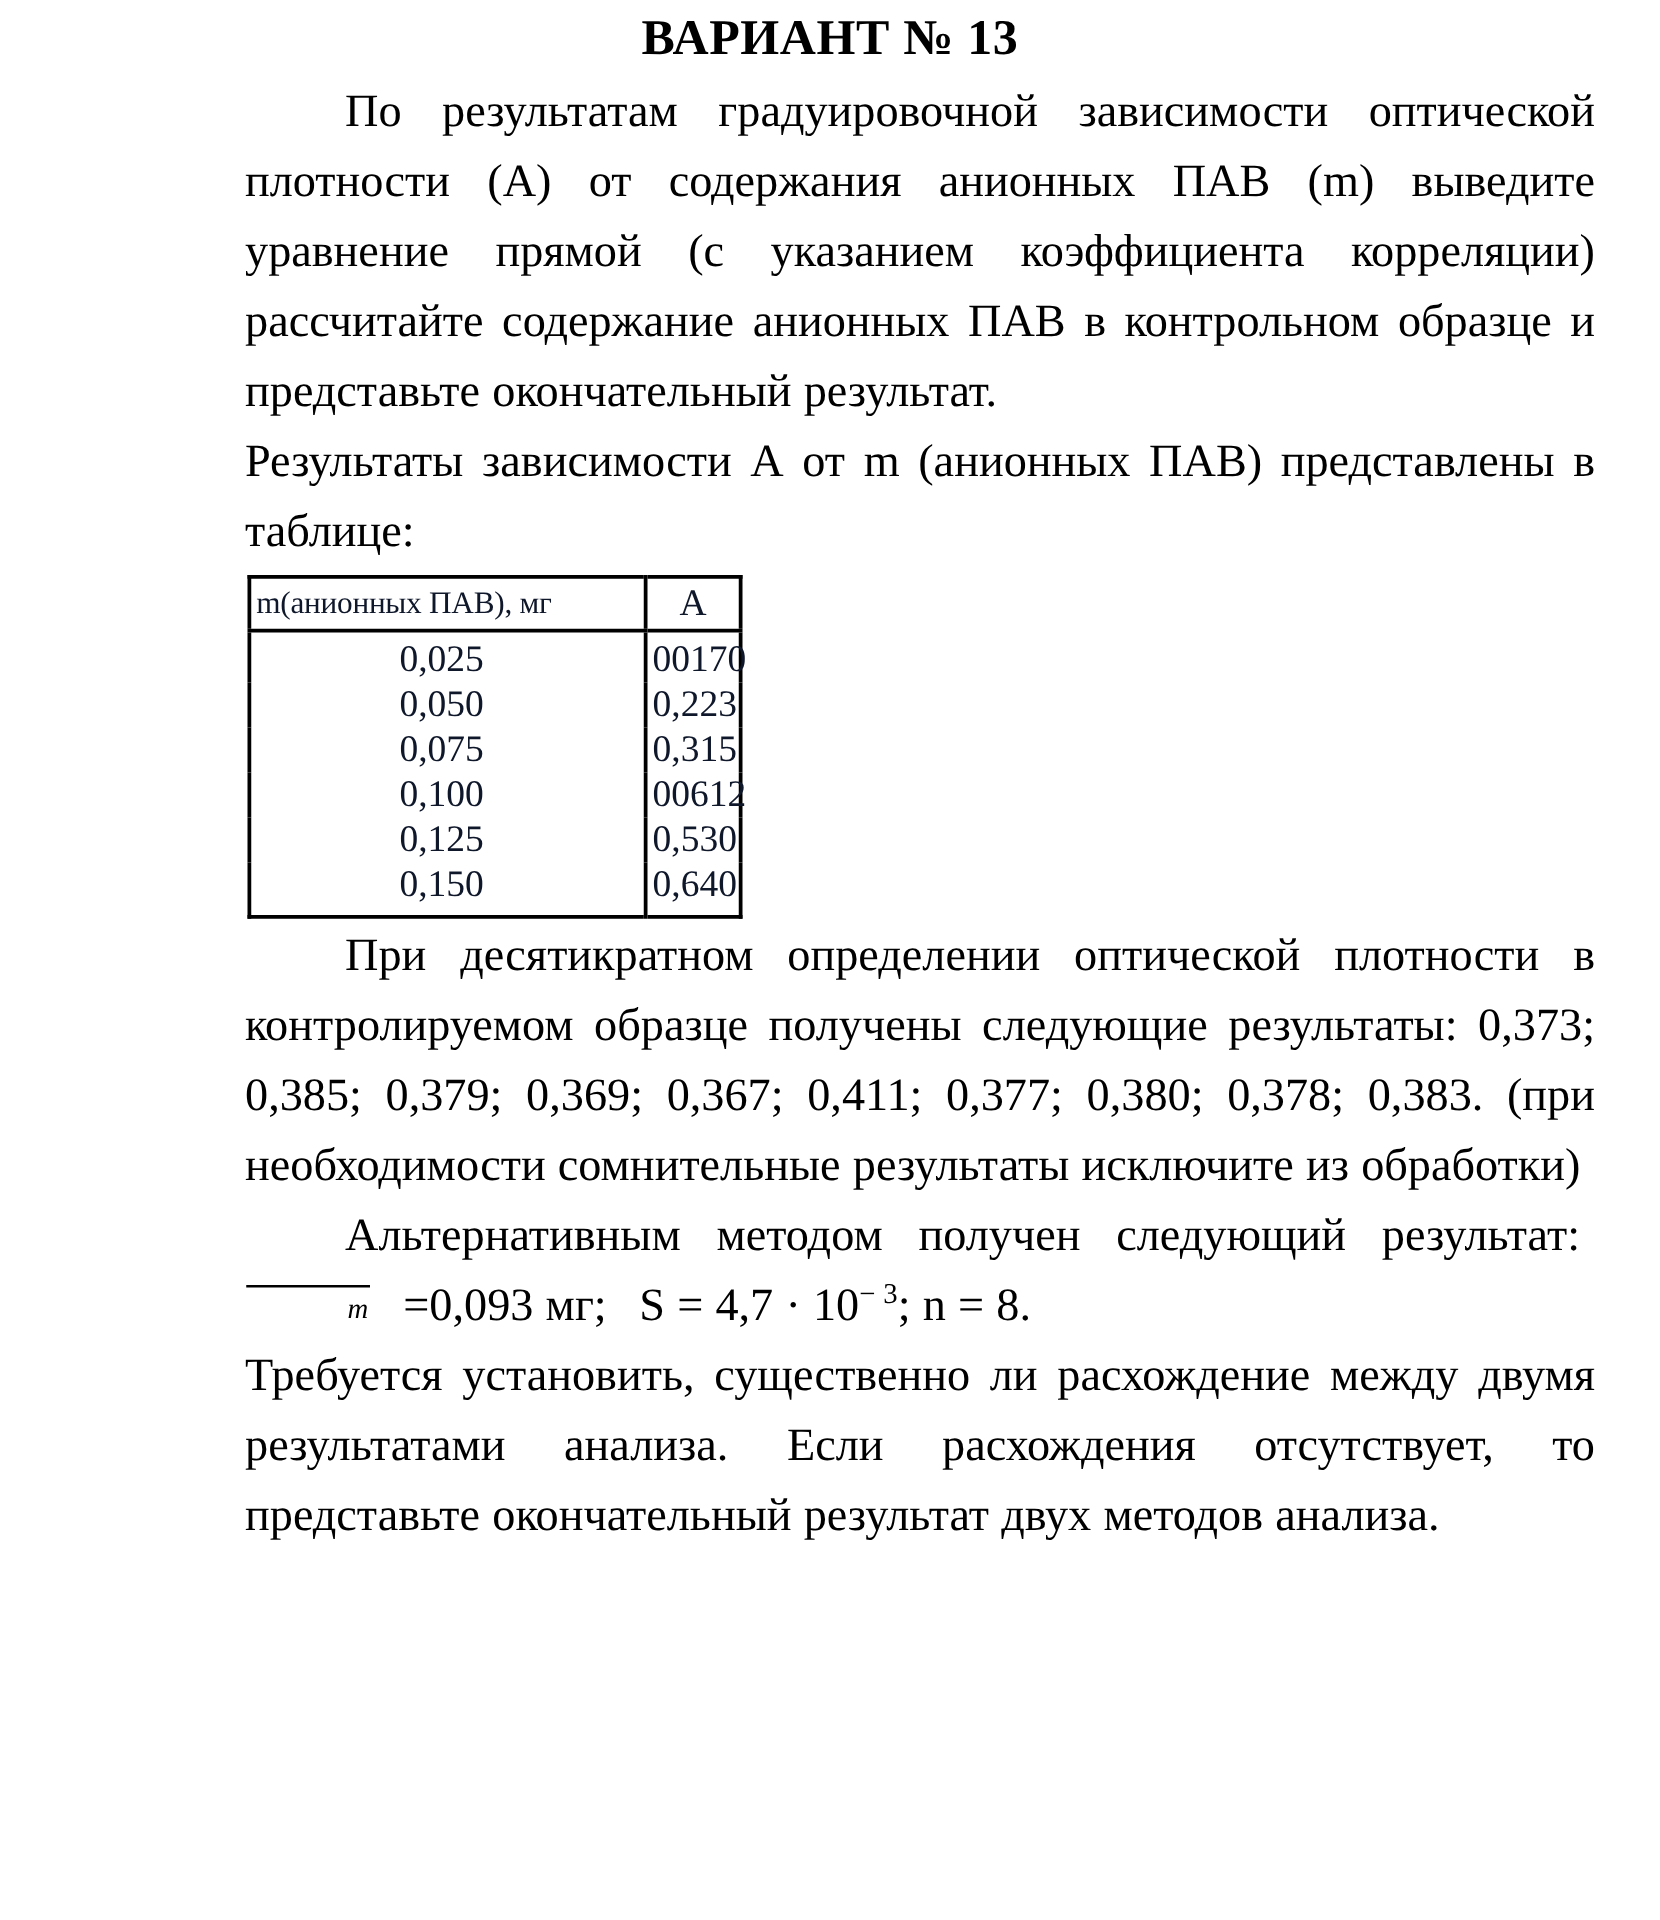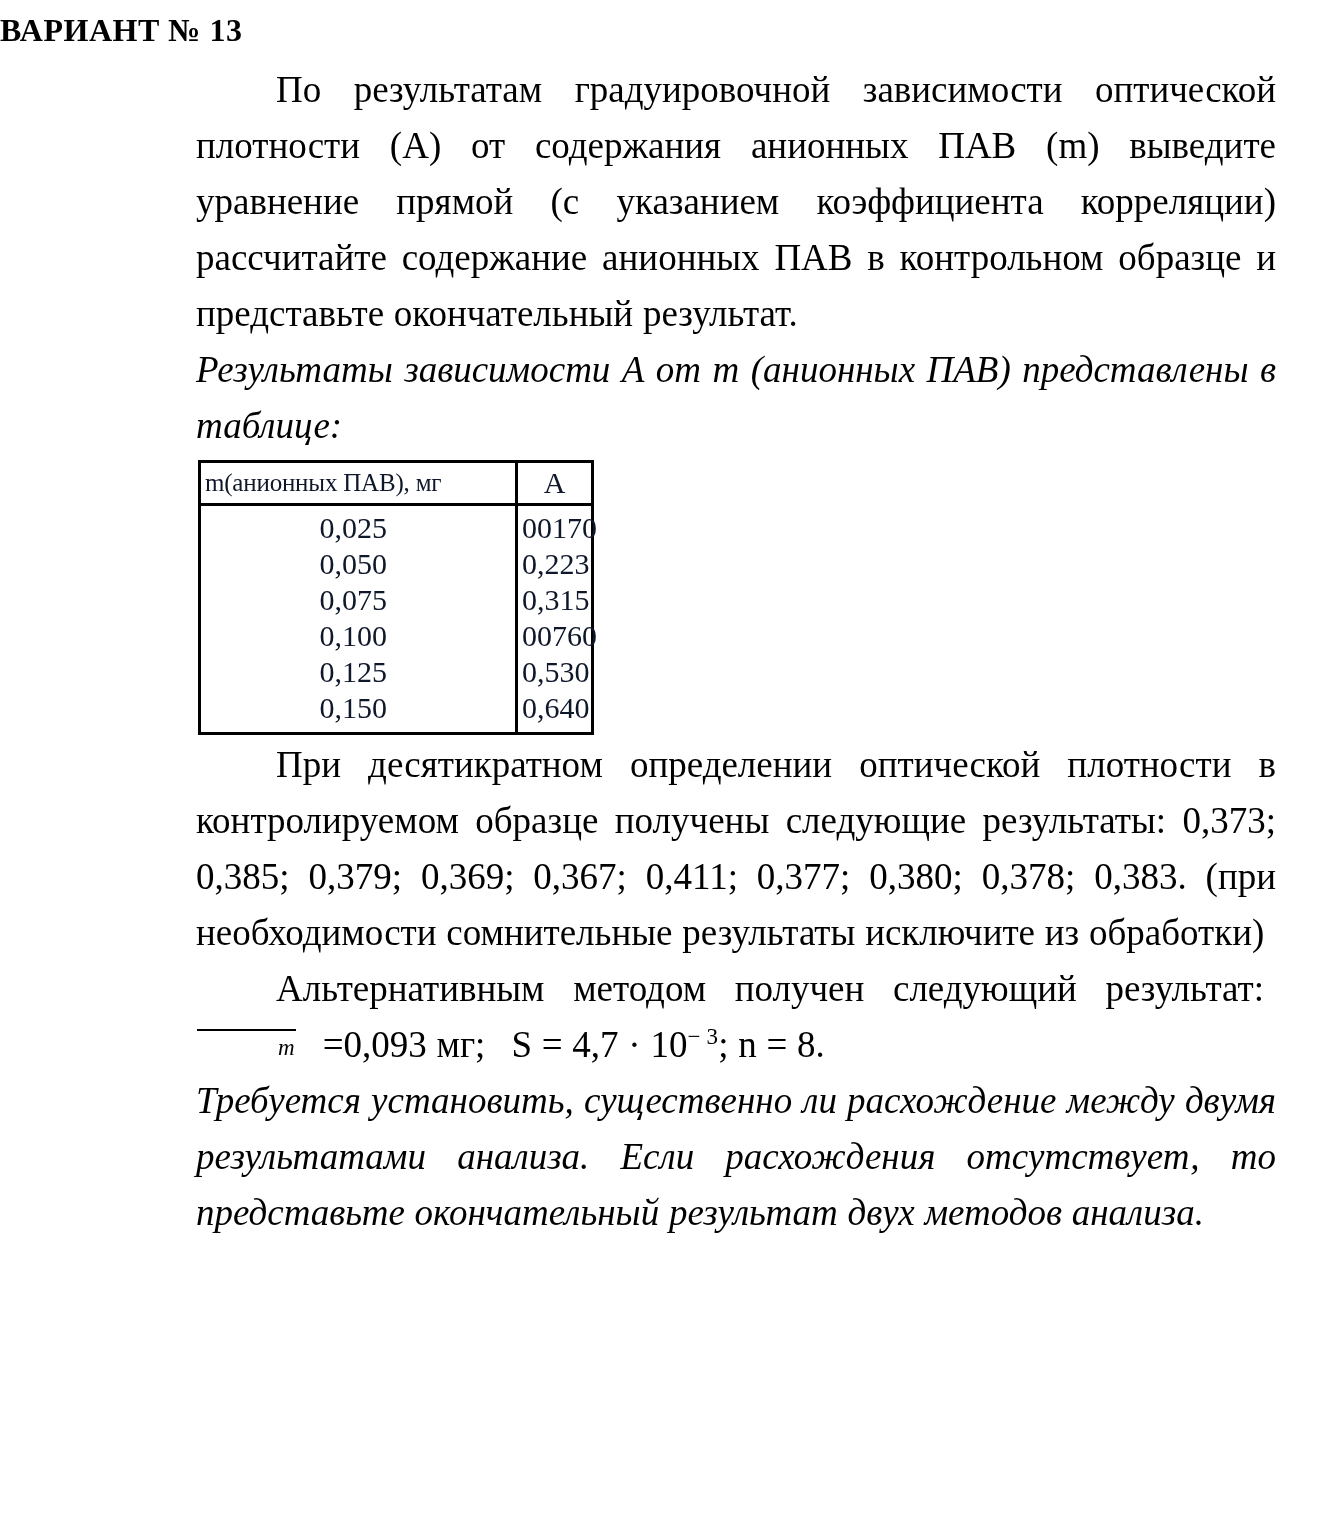--- a/index.html
+++ b/index.html
@@ -19,22 +19,23 @@
 
   .page {
     position: relative;
     width: 1328px;
     height: 1536px;
     box-sizing: border-box;
     padding: 0;
   }
 
   .doc-title {
+    text-align: center;
     font-weight: bold;
-    font-size: 32px;
+    font-size: 40px;
     line-height: 48px;
     letter-spacing: 0.5px;
     margin: 6px 0 2px 0;
     padding: 0;
   }
 
   .content {
     position: absolute;
     left: 196px;
     top: 56px;
@@ -47,21 +48,20 @@
     font-size: 37px;
     line-height: 56px;
     text-align: justify;
     text-justify: inter-word;
     text-indent: 80px;
     word-spacing: 0.5px;
   }
 
   p.para.noindent {
     text-indent: 0;
-    font-style: italic;
   }
 
   p.para:last-child {
     text-align-last: left;
   }
 
   
   p.para { text-align-last: left; }
 
   .tbl-wrap {
@@ -187,21 +187,21 @@
           <tr>
             <td class="val-m">0,050</td>
             <td class="val-a">0,223</td>
           </tr>
           <tr>
             <td class="val-m">0,075</td>
             <td class="val-a">0,315</td>
           </tr>
           <tr>
             <td class="val-m">0,100</td>
-            <td class="val-a">00760</td>
+            <td class="val-a">00612</td>
           </tr>
           <tr>
             <td class="val-m">0,125</td>
             <td class="val-a">0,530</td>
           </tr>
           <tr>
             <td class="val-m">0,150</td>
             <td class="val-a">0,640</td>
           </tr>
         </tbody>

